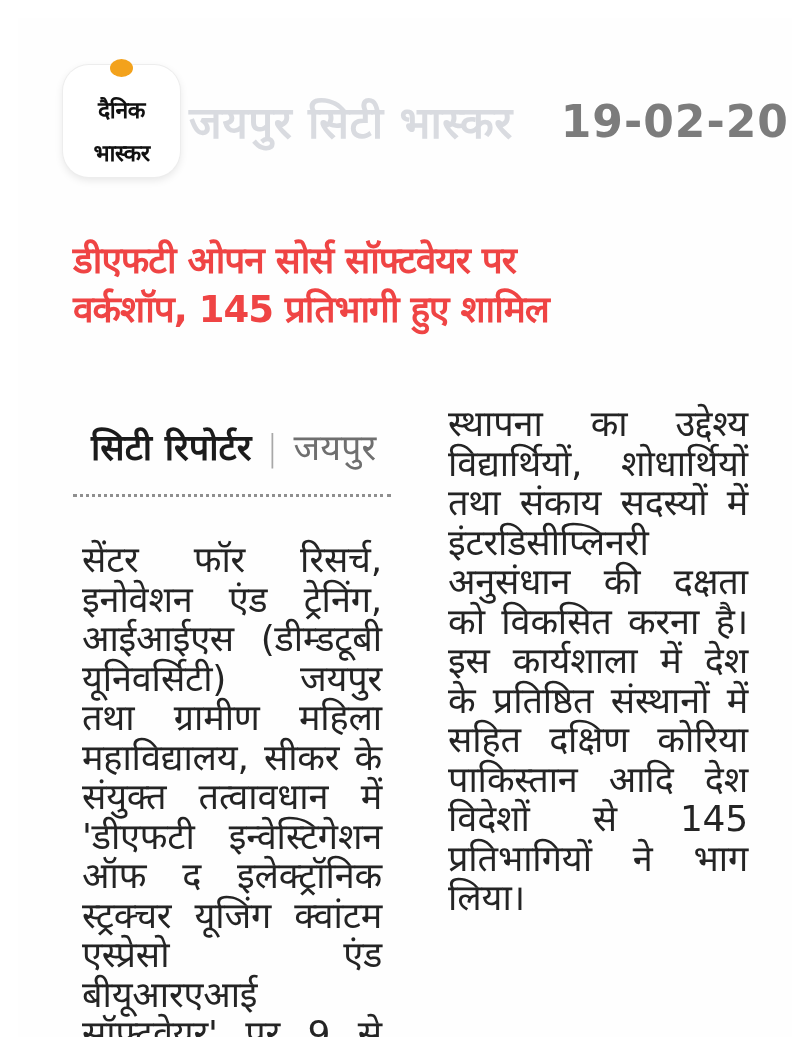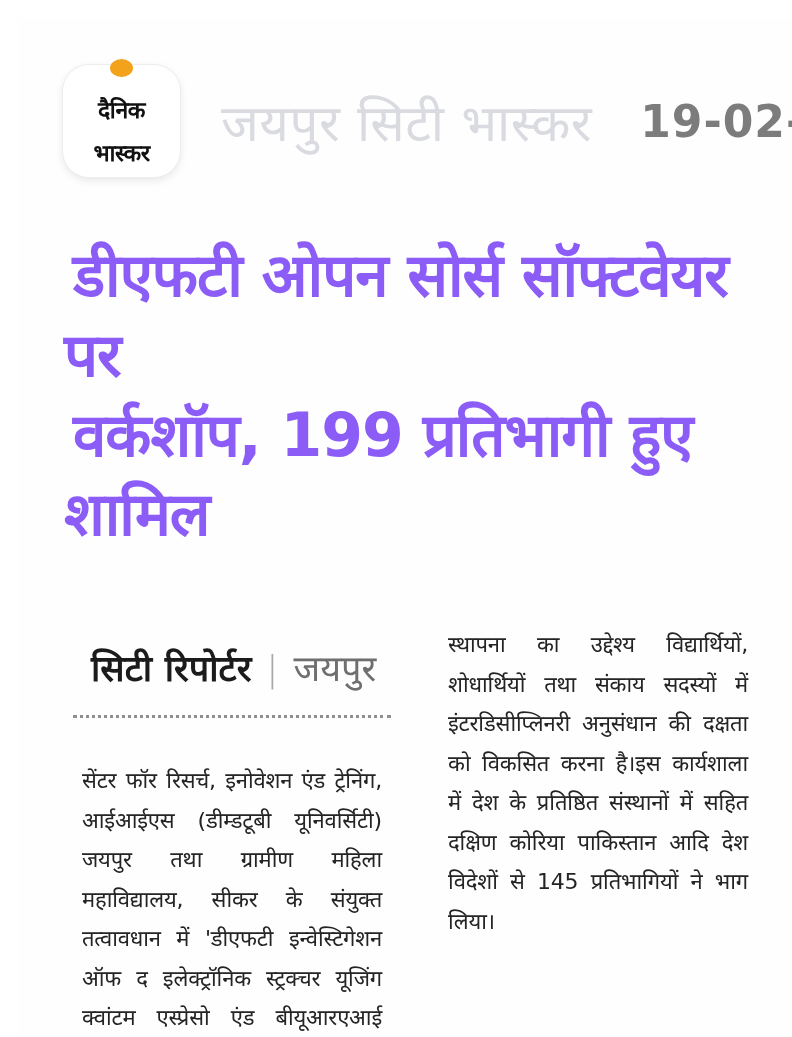--- a/index.html
+++ b/index.html
@@ -44,41 +44,40 @@
   .logo-text {
     text-align: center;
     font-weight: 700;
     font-size: 23px;
     line-height: 1.06;
     color: #111111;
     letter-spacing: -0.5px;
   }
   .logo-text span { display: block; }
   .edition-title {
-    margin-left: 32px;
-    font-size: 51px;
-    font-weight: 400;
+    font-size: 44px;
+    font-weight: 700;
     letter-spacing: 0.5px;
     white-space: nowrap;
   }
   .edition-date {
     margin-left: 30px;
     font-size: 44px;
     font-weight: 700;
     letter-spacing: 1px;
     white-space: nowrap;
   }
 
   
   .headline {
     margin: 42px 26px 0 28px;
-    font-size: 60px;
+    font-size: 37px;
     line-height: 1.33;
     font-weight: 700;
-    color: #8b5cf6;
+    color: #ef4444;
     letter-spacing: -1px;
   }
 
   
   .article-body {
     display: flex;
     gap: 30px;
     margin: 34px 26px 0 28px;
   }
   .col { flex: 1 1 0; min-width: 0; }
@@ -93,21 +92,21 @@
   .byline .sep { color: #a8a8a8; font-weight: 300; padding: 0 6px; }
   .byline .loc { color: #6f6f6f; font-weight: 500; }
 
   .dotted-rule {
     border-top: 3px dotted #8f8f8f;
     margin: 0 0 16px 0;
     height: 0;
   }
 
   .para {
-    font-size: 22px;
+    font-size: 36px;
     line-height: 39.5px;
     color: #242424;
     text-align: justify;
     letter-spacing: -0.2px;
   }
   .para.indent { text-indent: 46px; }
 </style>
 </head>
 <body>
 
@@ -120,21 +119,21 @@
         <span>दैनिक</span>
         <span>भास्कर</span>
       </div>
     </div>
     <div class="edition-title" style="color: rgb(217, 219, 224);">जयपुर सिटी भास्कर</div>
     <div class="edition-date" style="color: rgb(124, 124, 124);">19-02-2022</div>
   </header>
 
   <h1 class="headline">
     <span>डीएफटी ओपन सोर्स सॉफ्टवेयर पर</span><br>
-    <span>वर्कशॉप, 199 प्रतिभागी हुए शामिल</span>
+    <span>वर्कशॉप, 145 प्रतिभागी हुए शामिल</span>
   </h1>
 
   <div class="article-body">
 
     <div class="col col-left">
       <div class="byline">
         <span class="reporter">सिटी रिपोर्टर</span><span class="sep">|</span><span class="loc">जयपुर</span>
       </div>
       <div class="dotted-rule"></div>
       <p class="para">सेंटर फॉर रिसर्च, इनोवेशन एंड ट्रेनिंग, आईआईएस (डीम्डटूबी यूनिवर्सिटी) जयपुर तथा ग्रामीण महिला महाविद्यालय, सीकर के संयुक्त तत्वावधान में 'डीएफटी इन्वेस्टिगेशन ऑफ द इलेक्ट्रॉनिक स्ट्रक्चर यूजिंग क्वांटम एस्प्रेसो एंड बीयूआरएआई सॉफ्टवेयर' पर 9 से 17 फरवरी तक नौ दिवसीय अंतर्राष्ट्रीय कार्यशाला का आयोजन किया गया।</p>

